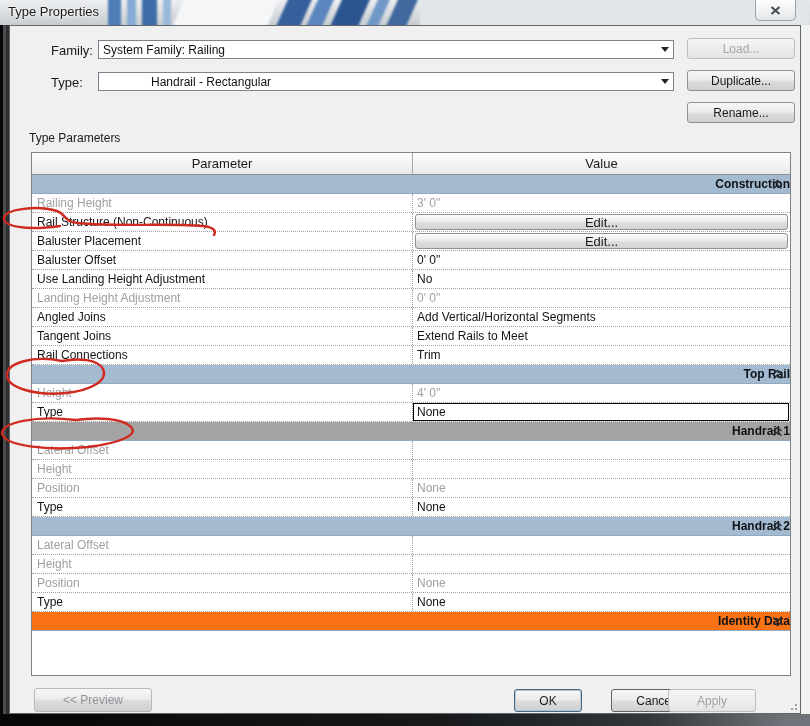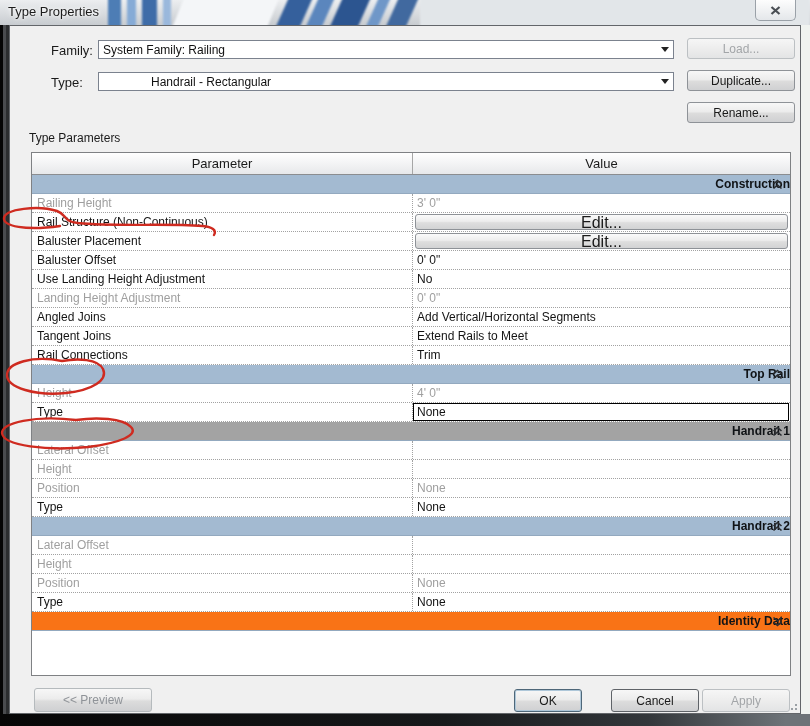--- a/index.html
+++ b/index.html
@@ -89,21 +89,21 @@
   .sec-header .chev { position:absolute; right:7px; top:4px; }
 
   .prow { display:flex; height:19px; flex:none; border-bottom:1px dotted #a2a2a2; background:#fff; }
   .cell-param { width:380px; font-size:12px; color:#141414; display:flex; align-items:center; padding-left:5px; white-space:nowrap; }
   .cell-value { flex:1; position:relative; border-left:1px dotted #a2a2a2; font-size:12px; color:#141414; display:flex; align-items:center; padding-left:4px; }
   .prow .dim { color:#9f9f9f; }
   .edit-btn {
     position:absolute; left:2px; right:2px; top:1px; bottom:1px;
     background: linear-gradient(#fbfbfb,#ededed 45%,#dedede 55%,#d2d3d4);
     border:1px solid #8e9297; border-radius:3px;
-    font-size:16px; color:#1a1a1a; text-align:center; line-height:13px; cursor:pointer;
+    font-size:13px; color:#1a1a1a; text-align:center; line-height:13px; cursor:pointer;
     font-family:"Liberation Sans",sans-serif;
   }
   .focus-box { position:absolute; left:0px; right:1px; top:0px; bottom:0px; border:1px solid #000; pointer-events:none; }
   .tbl-filler { flex:1; background:#fff; }
 
   .grip { position:absolute; right:3px; bottom:3px; width:8px; height:8px; }
   .grip i { position:absolute; width:2px; height:2px; background:#9aa0a5; }
 
   .annot-layer { position:absolute; left:0; top:0; width:810px; height:726px; pointer-events:none; z-index:5; }
 </style>
@@ -312,21 +312,21 @@
             <path d="M1.5 5 L5.5 1.5 L9.5 5 M1.5 9.5 L5.5 6 L9.5 9.5" fill="none" stroke="#2a2d31" stroke-width="1.6"></path>
           </svg>
         </div>
         <div class="tbl-filler"></div>
       </div>
   </div>
 
   <div class="btn" style="left:24px;top:662px;width:118px;height:24px;color:#8f9398;border-color:#b5babd;">&lt;&lt; Preview</div>
   <div class="btn default" style="left:504px;top:663px;width:68px;height:23px;">OK</div>
   <div class="btn" style="left:601px;top:663px;width:88px;height:23px;border-color:#5f6368;">Cancel</div>
-  <div class="btn disabled" style="left:692px;top:663px;width:88px;height:23px;">Apply</div>
+  <div class="btn disabled" style="left:658px;top:663px;width:88px;height:23px;">Apply</div>
 
   <div class="grip">
     <i style="right:0;bottom:0;"></i>
       <i style="right:4px;bottom:0;"></i>
       <i style="right:0;bottom:4px;"></i>
   </div>
 </div>
 
 <svg class="annot-layer" viewBox="0 0 810 726">
   <path d="M 60 226 C 25 231, 3 226, 4 218 C 5 209, 38 205, 57 211 C 68 215, 62 221, 78 223 C 120 227, 158 223, 203 226 C 212 227, 217 230, 214 235" fill="none" stroke-width="2.4" stroke-linecap="round" stroke="#cf2b20"></path>

